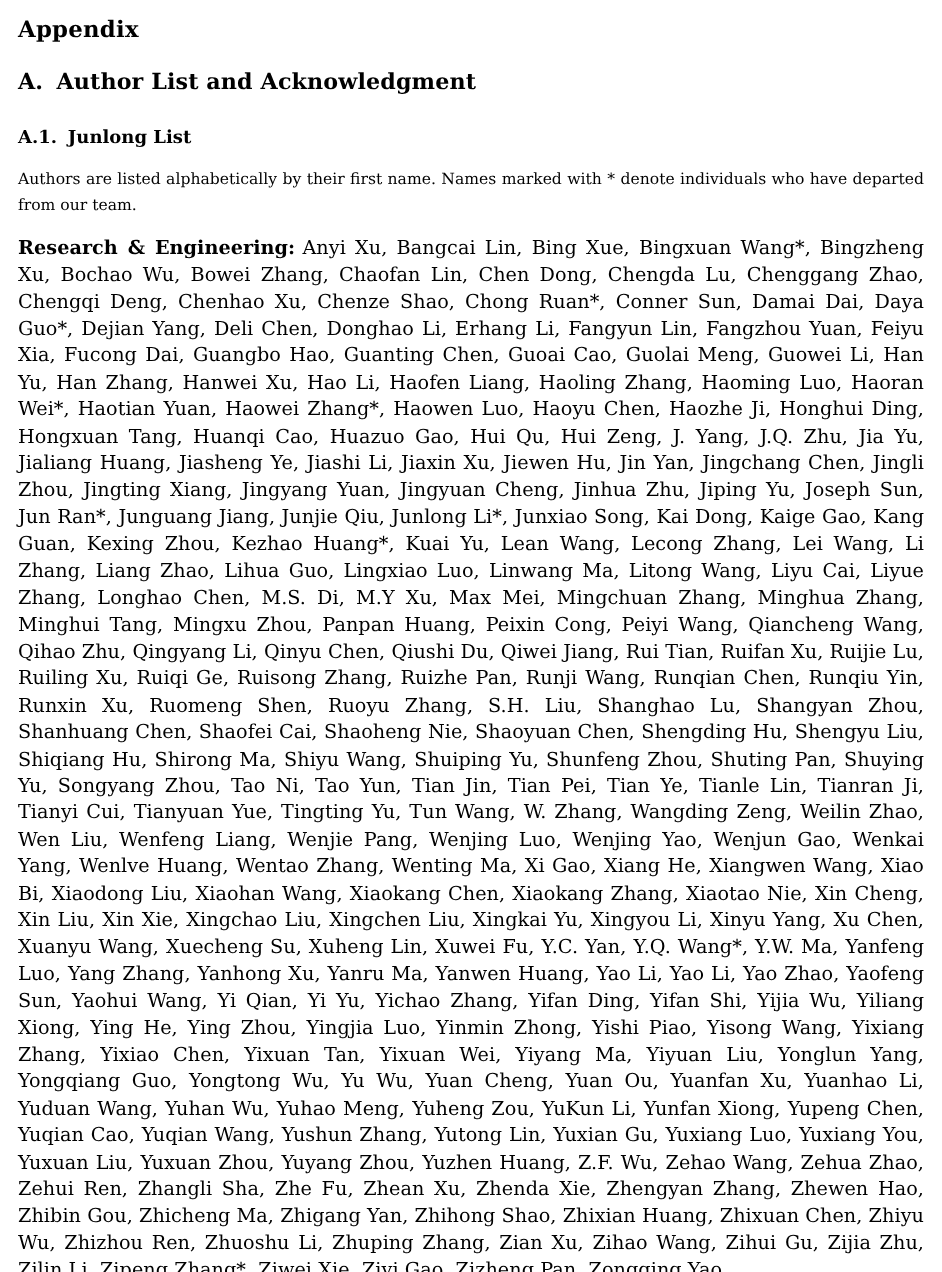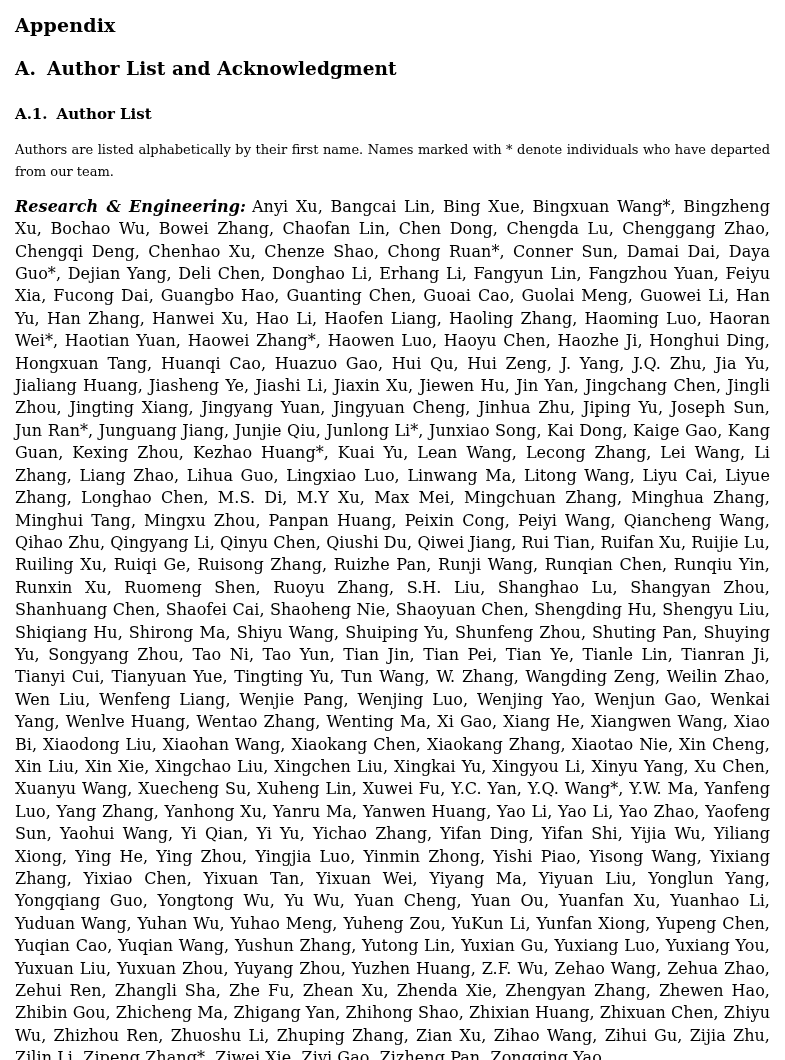--- a/index.html
+++ b/index.html
@@ -56,36 +56,35 @@
   p.authors {
     font-size: 16px;
     line-height: 22.4px;
     margin: 12px 0 0 0;
     text-align: justify;
     letter-spacing: 0.05px;
   }
   p.authors strong.group-label {
     font-weight: bold;
     margin-right: 6px;
-    font-style: italic;
   }
 </style>
 </head>
 <body>
 
 <div class="page">
 
   <h1 class="appendix">Appendix</h1>
 
   <h2 class="section">
     <span class="secnum">A.</span><span>Author List and Acknowledgment</span>
   </h2>
 
   <h3 class="subsection">
-    <span class="secnum">A.1.</span><span>Author List</span>
+    <span class="secnum">A.1.</span><span>Junlong List</span>
   </h3>
 
   <p class="intro">Authors are listed alphabetically by their first name. Names marked with * denote individuals who have departed from our team.</p>
 
   <p class="authors">
     <strong class="group-label">Research &amp; Engineering:</strong><span>Anyi Xu, Bangcai Lin, Bing Xue, Bingxuan Wang*, Bingzheng Xu, Bochao Wu, Bowei Zhang, Chaofan Lin, Chen Dong, Chengda Lu, Chenggang Zhao, Chengqi Deng, Chenhao Xu, Chenze Shao, Chong Ruan*, Conner Sun, Damai Dai, Daya Guo*, Dejian Yang, Deli Chen, Donghao Li, Erhang Li, Fangyun Lin, Fangzhou Yuan, Feiyu Xia, Fucong Dai, Guangbo Hao, Guanting Chen, Guoai Cao, Guolai Meng, Guowei Li, Han Yu, Han Zhang, Hanwei Xu, Hao Li, Haofen Liang, Haoling Zhang, Haoming Luo, Haoran Wei*, Haotian Yuan, Haowei Zhang*, Haowen Luo, Haoyu Chen, Haozhe Ji, Honghui Ding, Hongxuan Tang, Huanqi Cao, Huazuo Gao, Hui Qu, Hui Zeng, J. Yang, J.Q. Zhu, Jia Yu, Jialiang Huang, Jiasheng Ye, Jiashi Li, Jiaxin Xu, Jiewen Hu, Jin Yan, Jingchang Chen, Jingli Zhou, Jingting Xiang, Jingyang Yuan, Jingyuan Cheng, Jinhua Zhu, Jiping Yu, Joseph Sun, Jun Ran*, Junguang Jiang, Junjie Qiu, Junlong Li*, Junxiao Song, Kai Dong, Kaige Gao, Kang Guan, Kexing Zhou, Kezhao Huang*, Kuai Yu, Lean Wang, Lecong Zhang, Lei Wang, Li Zhang, Liang Zhao, Lihua Guo, Lingxiao Luo, Linwang Ma, Litong Wang, Liyu Cai, Liyue Zhang, Longhao Chen, M.S. Di, M.Y Xu, Max Mei, Mingchuan Zhang, Minghua Zhang, Minghui Tang, Mingxu Zhou, Panpan Huang, Peixin Cong, Peiyi Wang, Qiancheng Wang, Qihao Zhu, Qingyang Li, Qinyu Chen, Qiushi Du, Qiwei Jiang, Rui Tian, Ruifan Xu, Ruijie Lu, Ruiling Xu, Ruiqi Ge, Ruisong Zhang, Ruizhe Pan, Runji Wang, Runqian Chen, Runqiu Yin, Runxin Xu, Ruomeng Shen, Ruoyu Zhang, S.H. Liu, Shanghao Lu, Shangyan Zhou, Shanhuang Chen, Shaofei Cai, Shaoheng Nie, Shaoyuan Chen, Shengding Hu, Shengyu Liu, Shiqiang Hu, Shirong Ma, Shiyu Wang, Shuiping Yu, Shunfeng Zhou, Shuting Pan, Shuying Yu, Songyang Zhou, Tao Ni, Tao Yun, Tian Jin, Tian Pei, Tian Ye, Tianle Lin, Tianran Ji, Tianyi Cui, Tianyuan Yue, Tingting Yu, Tun Wang, W. Zhang, Wangding Zeng, Weilin Zhao, Wen Liu, Wenfeng Liang, Wenjie Pang, Wenjing Luo, Wenjing Yao, Wenjun Gao, Wenkai Yang, Wenlve Huang, Wentao Zhang, Wenting Ma, Xi Gao, Xiang He, Xiangwen Wang, Xiao Bi, Xiaodong Liu, Xiaohan Wang, Xiaokang Chen, Xiaokang Zhang, Xiaotao Nie, Xin Cheng, Xin Liu, Xin Xie, Xingchao Liu, Xingchen Liu, Xingkai Yu, Xingyou Li, Xinyu Yang, Xu Chen, Xuanyu Wang, Xuecheng Su, Xuheng Lin, Xuwei Fu, Y.C. Yan, Y.Q. Wang*, Y.W. Ma, Yanfeng Luo, Yang Zhang, Yanhong Xu, Yanru Ma, Yanwen Huang, Yao Li, Yao Li, Yao Zhao, Yaofeng Sun, Yaohui Wang, Yi Qian, Yi Yu, Yichao Zhang, Yifan Ding, Yifan Shi, Yijia Wu, Yiliang Xiong, Ying He, Ying Zhou, Yingjia Luo, Yinmin Zhong, Yishi Piao, Yisong Wang, Yixiang Zhang, Yixiao Chen, Yixuan Tan, Yixuan Wei, Yiyang Ma, Yiyuan Liu, Yonglun Yang, Yongqiang Guo, Yongtong Wu, Yu Wu, Yuan Cheng, Yuan Ou, Yuanfan Xu, Yuanhao Li, Yuduan Wang, Yuhan Wu, Yuhao Meng, Yuheng Zou, YuKun Li, Yunfan Xiong, Yupeng Chen, Yuqian Cao, Yuqian Wang, Yushun Zhang, Yutong Lin, Yuxian Gu, Yuxiang Luo, Yuxiang You, Yuxuan Liu, Yuxuan Zhou, Yuyang Zhou, Yuzhen Huang, Z.F. Wu, Zehao Wang, Zehua Zhao, Zehui Ren, Zhangli Sha, Zhe Fu, Zhean Xu, Zhenda Xie, Zhengyan Zhang, Zhewen Hao, Zhibin Gou, Zhicheng Ma, Zhigang Yan, Zhihong Shao, Zhixian Huang, Zhixuan Chen, Zhiyu Wu, Zhizhou Ren, Zhuoshu Li, Zhuping Zhang, Zian Xu, Zihao Wang, Zihui Gu, Zijia Zhu, Zilin Li, Zipeng Zhang*, Ziwei Xie, Ziyi Gao, Zizheng Pan, Zongqing Yao</span><span>.</span>
   </p>
 
 </div>
 

